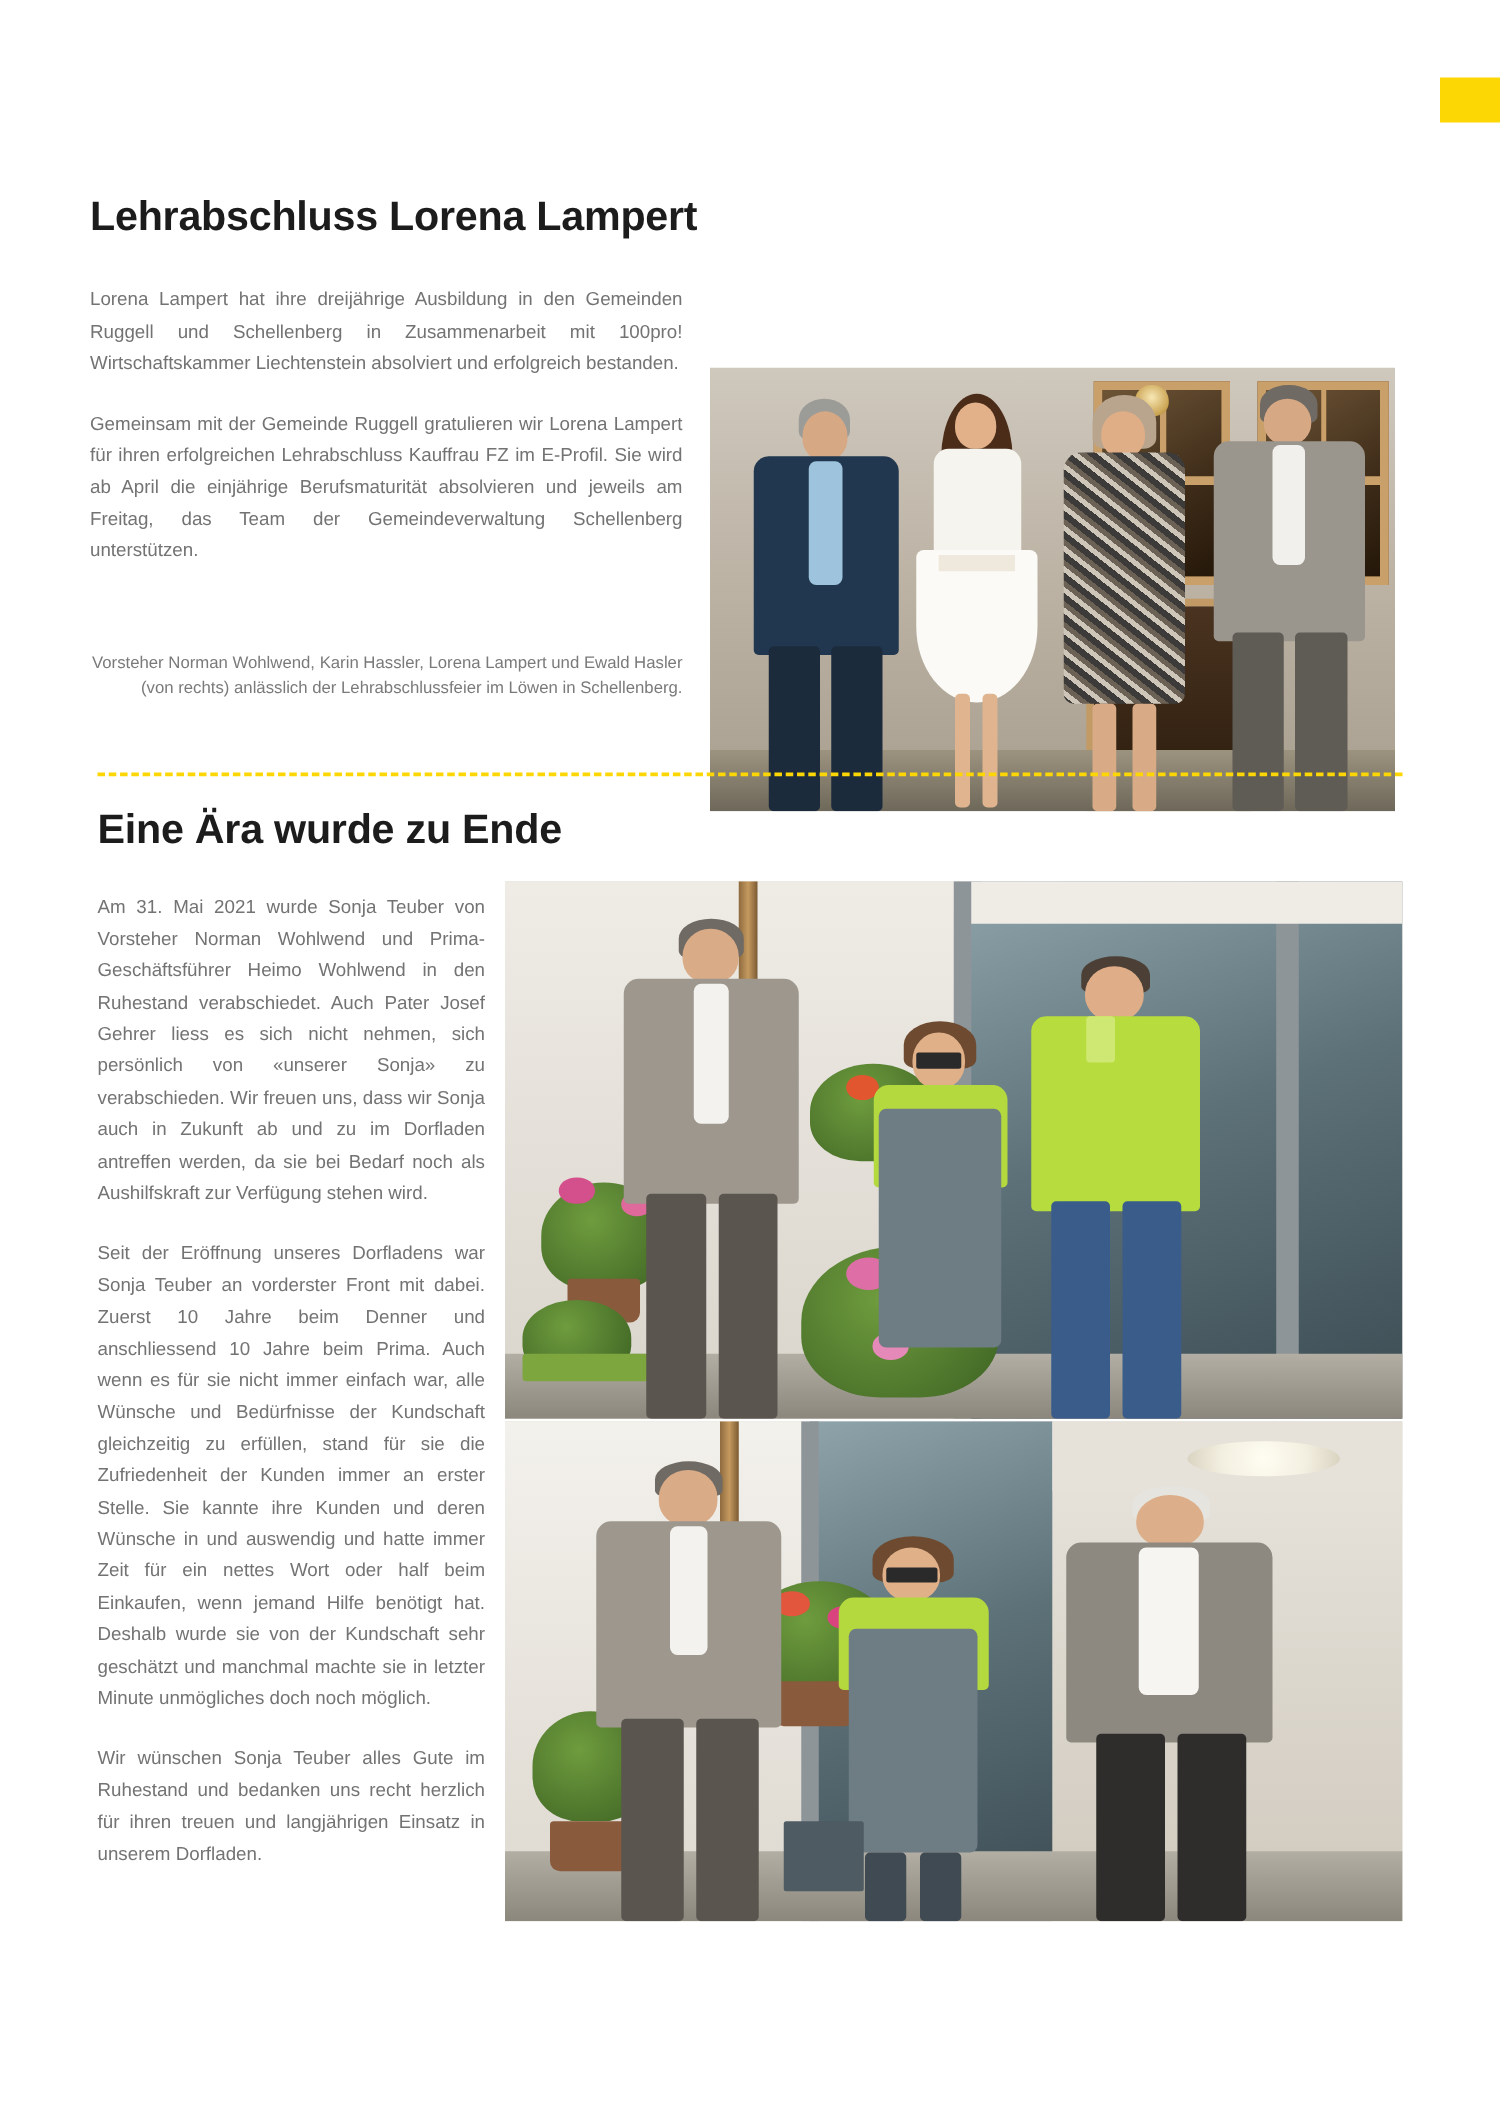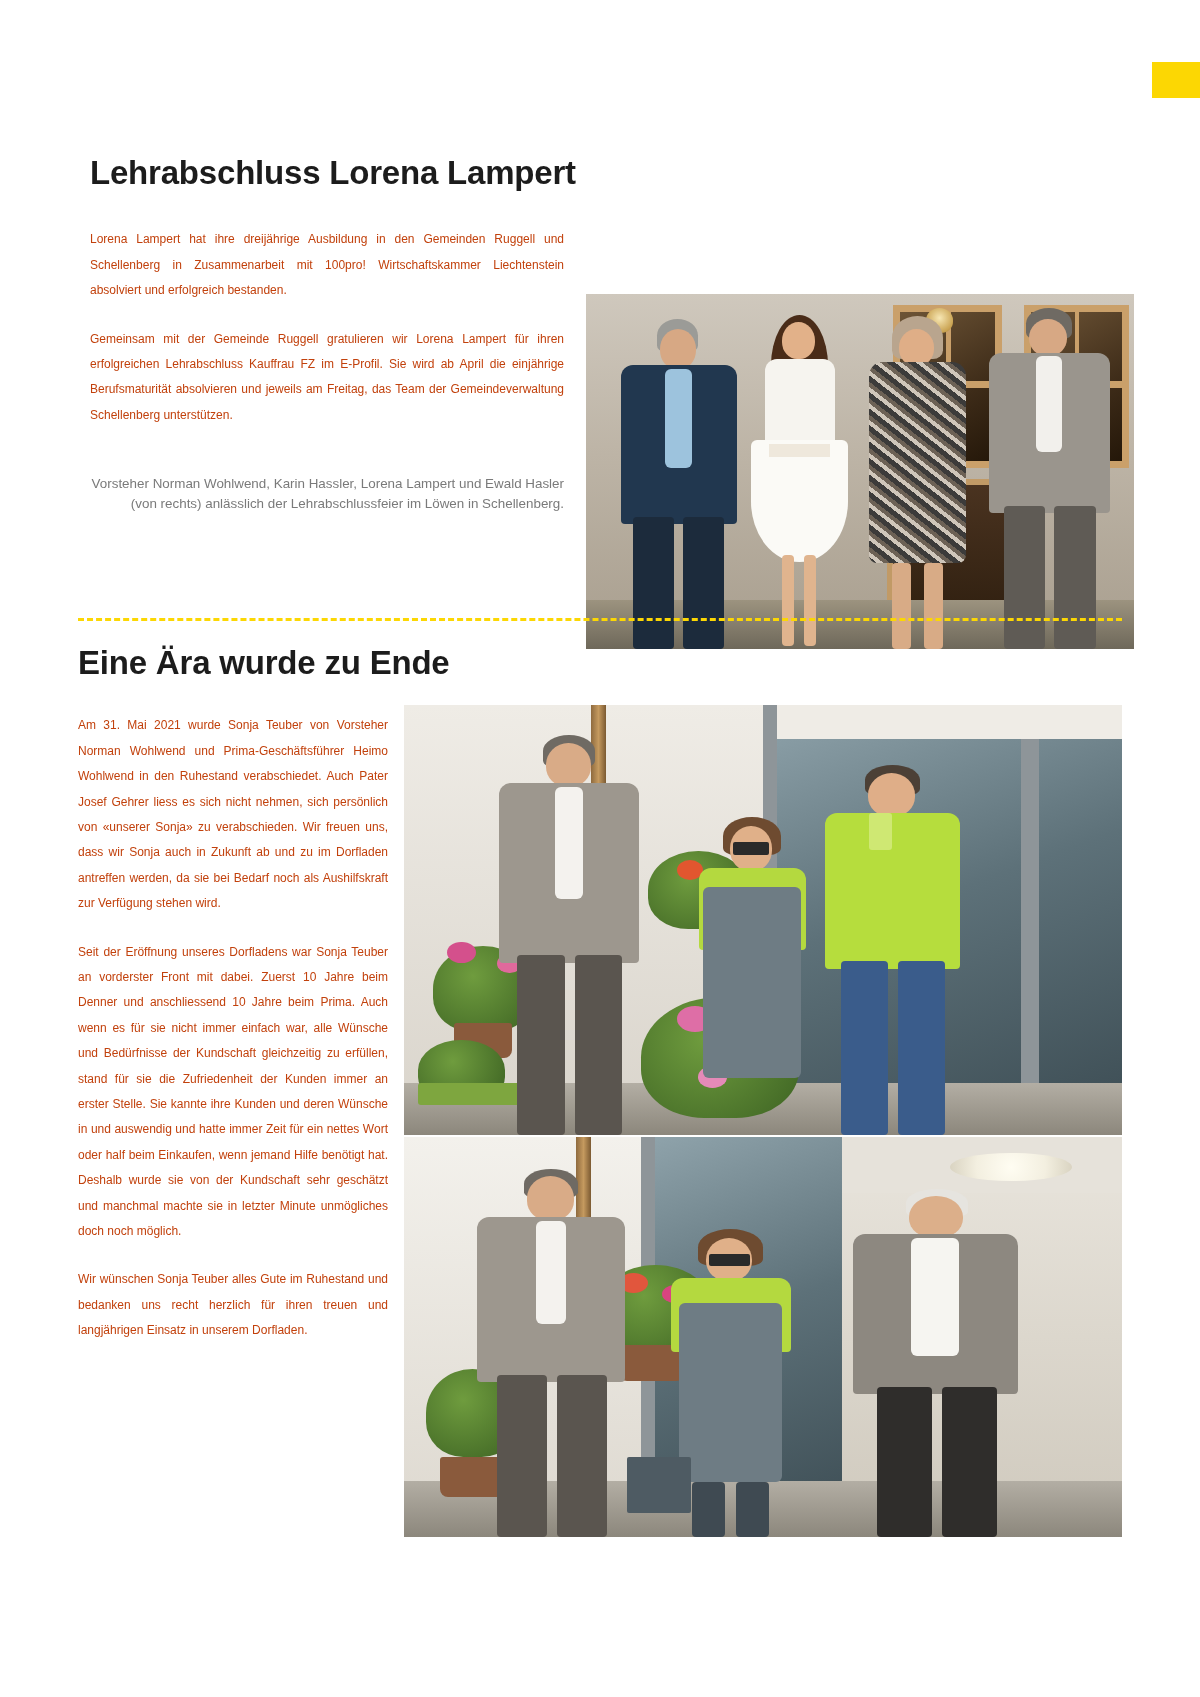--- a/index.html
+++ b/index.html
@@ -33,45 +33,45 @@
 
   .h1 {
     font-size: 33px;
     font-weight: bold;
     color: #1c1c1c;
     letter-spacing: -0.2px;
     line-height: 1.1;
   }
 
   .body-text {
-    font-size: 12px;
+    font-size: 15px;
     line-height: 25.4px;
-    color: #c2410c;
+    color: #737373;
     text-align: justify;
   }
   .body-text p + p { margin-top: 23px; }
 
   .caption {
     font-size: 13.4px;
     line-height: 20px;
     color: #7a7a7a;
     text-align: right;
   }
 
   .dashed-rule {
     border-top: 3px dashed #fcd703;
     width: 100%;
   }
 
   
-  #section-one { position: absolute; left: 90px; top: 155px; width: 1044px; }
+  #section-one { position: absolute; left: 72px; top: 155px; width: 1044px; }
   #section-one .s1-title { margin-bottom: 36px; }
   #s1-columns { position: relative; }
   #s1-text { width: 474px; }
-  #s1-caption { width: 474px; margin-top: 46px; }
+  #s1-caption { width: 474px; margin-top: 66px; }
 
   #s1-photo {
     position: absolute;
     left: 496px;
     top: 67px;
     width: 548px;
     height: 355px;
     overflow: hidden;
   }
 

